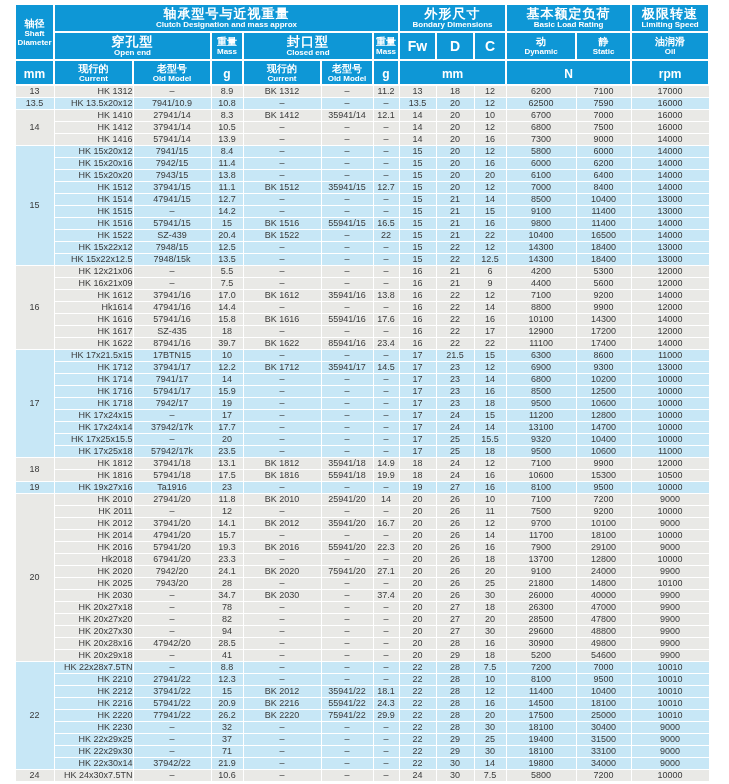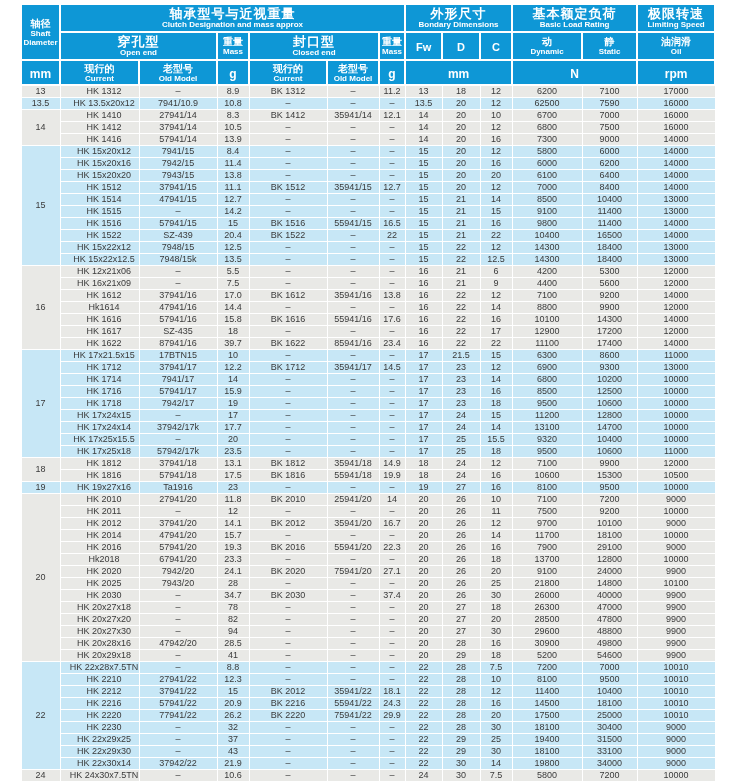--- a/index.html
+++ b/index.html
@@ -1,46 +1,46 @@
 <!DOCTYPE html>
 <html style="--header-blue: #0e97d6; --band-blue: #c7e7f6; --band-gray: #e9e9e6;"><head>
 <meta charset="utf-8">
 <style>
   html,body { margin:0; padding:0; background:#ffffff; }
   body {
     width:729px; height:784px; overflow:hidden;
     font-family:"Liberation Sans", sans-serif;
     -webkit-font-smoothing:antialiased;
   }
-  .page { padding:3px 0 0 20px; }
+  .page { padding:3px 0 0 14px; }
   table { border-collapse:collapse; table-layout:fixed; width:694px; }
   
   thead td {
     background:var(--header-blue,#0e97d6);
     color:#fff; text-align:center; vertical-align:middle;
     border:2px solid #fff; padding:0; overflow:hidden;
   }
   thead tr.rA td { height:26px; }
   thead tr.rB td { height:26px; }
   thead tr.rC td { height:23px; }
   .zh  { display:block; font-size:13px; font-weight:bold; line-height:13px; letter-spacing:1px; }
   .zh-sm { display:block; font-size:10px; font-weight:bold; line-height:11px; letter-spacing:0; }
   .en  { display:block; font-size:8px;  font-weight:bold; line-height:9px; letter-spacing:0; }
   .unit { font-size:12px; font-weight:bold; }
-  .lbl  { font-size:11px; font-weight:bold; }
+  .lbl  { font-size:14px; font-weight:bold; }
   
   tbody td {
     border:1px solid #fff; padding:0; height:11px;
     font-size:9px; line-height:11px; color:#3a3a3a;
     text-align:center; vertical-align:middle;
     white-space:nowrap; overflow:hidden;
   }
   tbody tr.blue td { background:var(--band-blue,#c7e7f6); }
   tbody tr.gray td { background:var(--band-gray,#e9e9e6); }
-  tbody td.c0 { text-align:center; padding-left:9px; }
+  tbody td.c0 { text-align:right; padding-left:9px; }
   tbody td.shaft { text-align:center; padding-left:0; }
 </style>
 </head>
 <body>
 
 <div class="page">
   <table>
     <colgroup>
       <col style="width:39px">
         <col style="width:79px">
@@ -914,21 +914,21 @@
           <td class="c6">22</td>
           <td class="c7">29</td>
           <td class="c8">25</td>
           <td class="c9">19400</td>
           <td class="c10">31500</td>
           <td class="c11">9000</td>
         </tr>
         <tr class="blue">
           <td class="c0">HK 22x29x30</td>
           <td class="c1">–</td>
-          <td class="c2">43</td>
+          <td class="c2">71</td>
           <td class="c3">–</td>
           <td class="c4">–</td>
           <td class="c5">–</td>
           <td class="c6">22</td>
           <td class="c7">29</td>
           <td class="c8">30</td>
           <td class="c9">18100</td>
           <td class="c10">33100</td>
           <td class="c11">9000</td>
         </tr>

